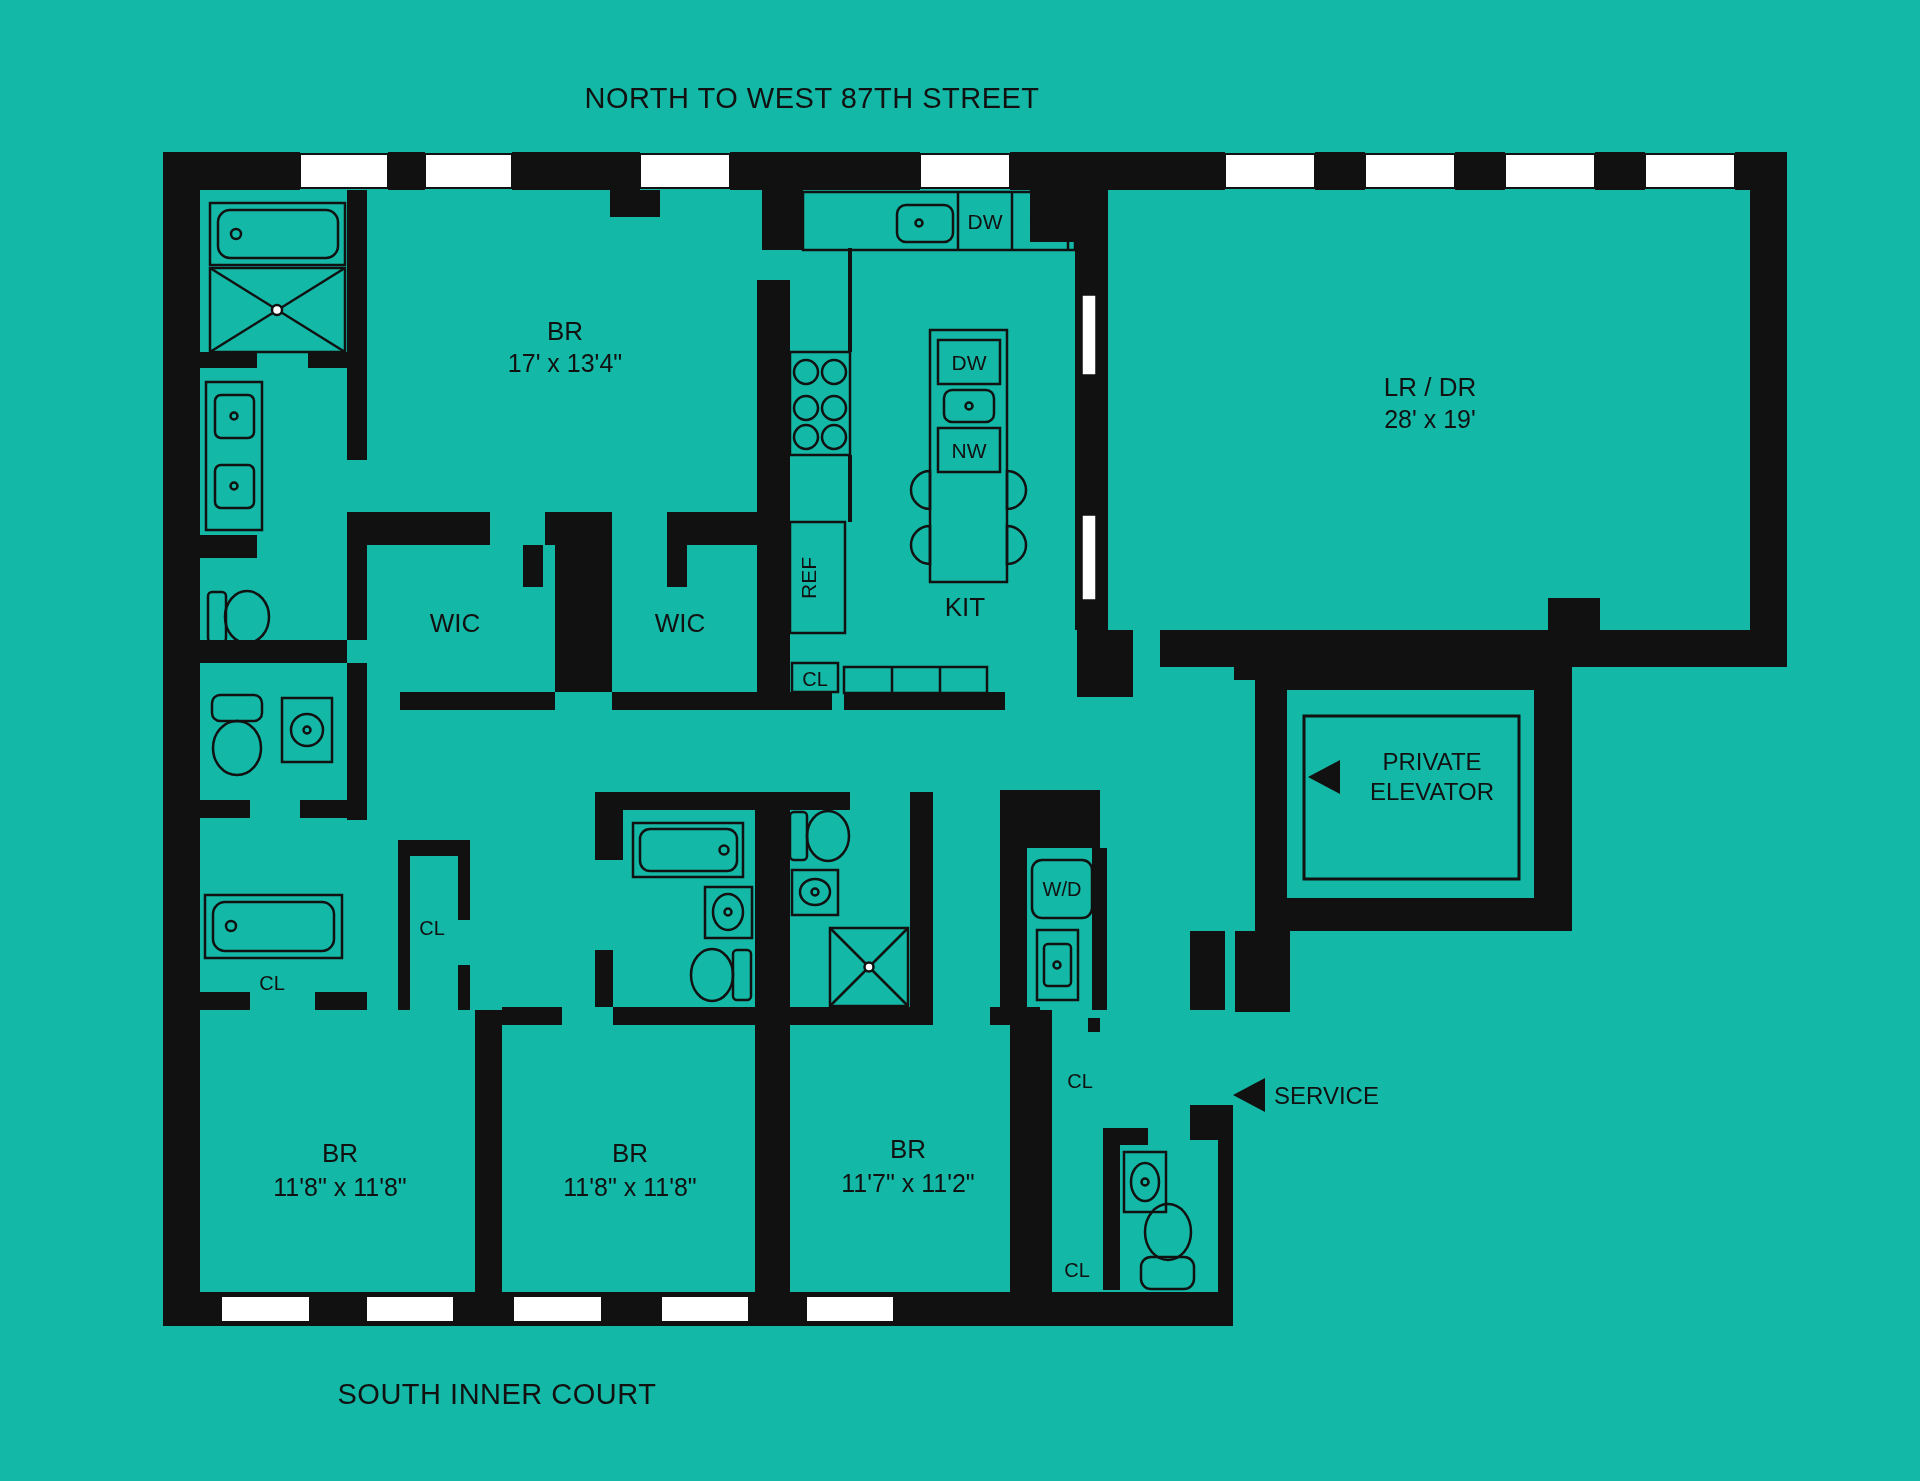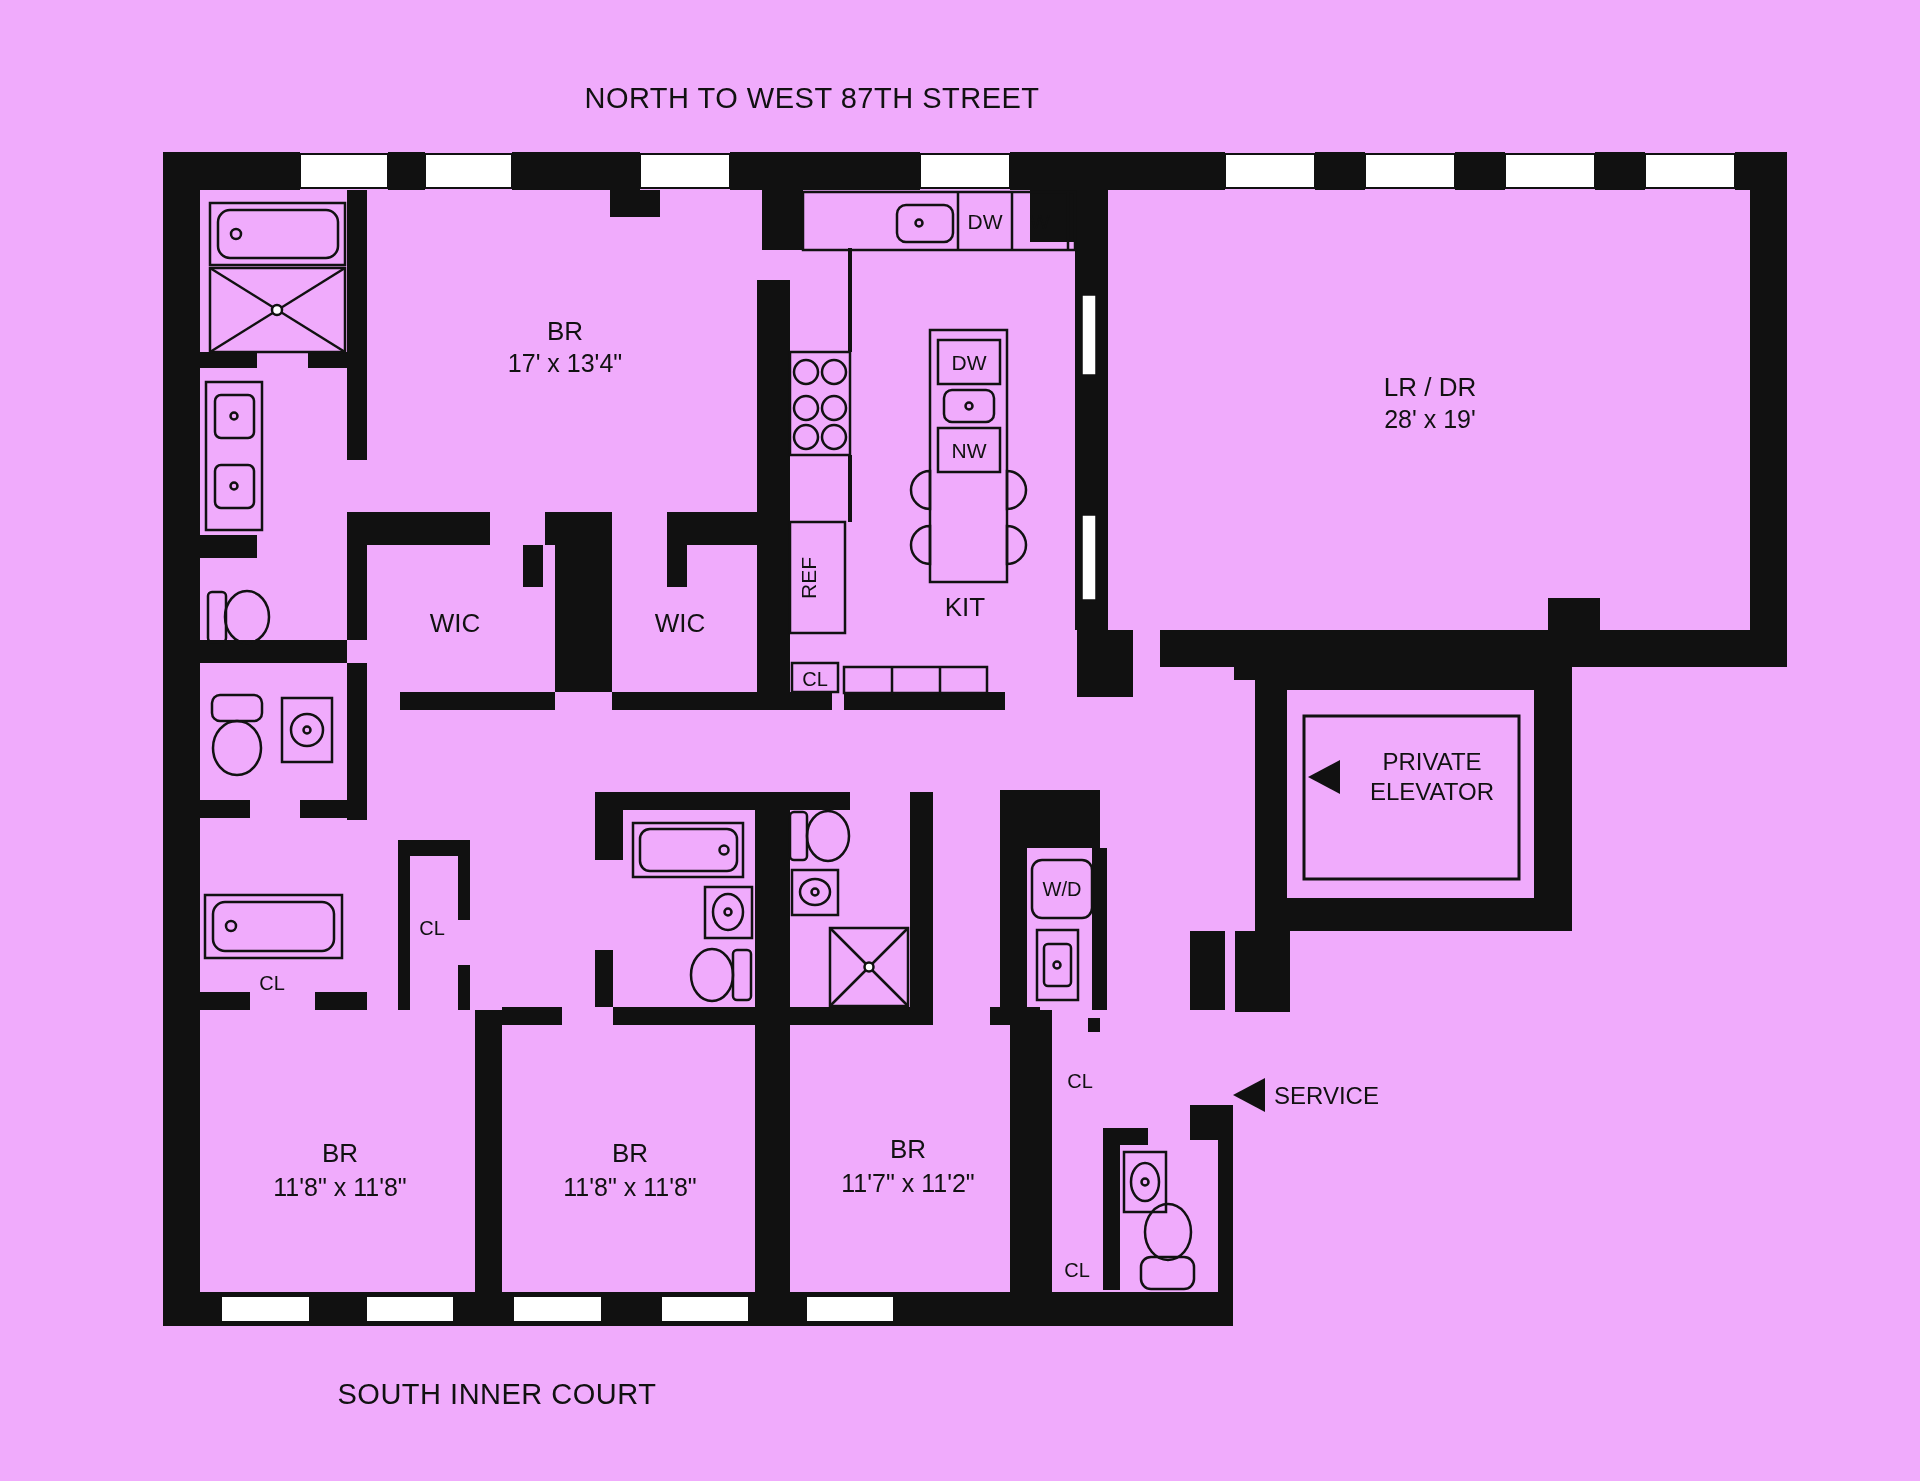--- a/index.html
+++ b/index.html
@@ -1,16 +1,16 @@
 <!DOCTYPE html>
 <html><head>
 <meta charset="utf-8">
 <style>
   html,body{margin:0;padding:0;background:#ffffff;}
-  .page{width:1920px;height:1481px;position:relative;background:#f0abfc;}
+  .page{width:1920px;height:1481px;position:relative;background:#14b8a6;}
   svg text{
     font-family:"Liberation Sans","DejaVu Sans",sans-serif;
     fill:#111111;
   }
   .title{font-size:29px;letter-spacing:.5px;}
   .room{font-size:26px;}
   .dims{font-size:25px;}
   .small{font-size:21px;}
   .tiny{font-size:20px;}
 </style>

